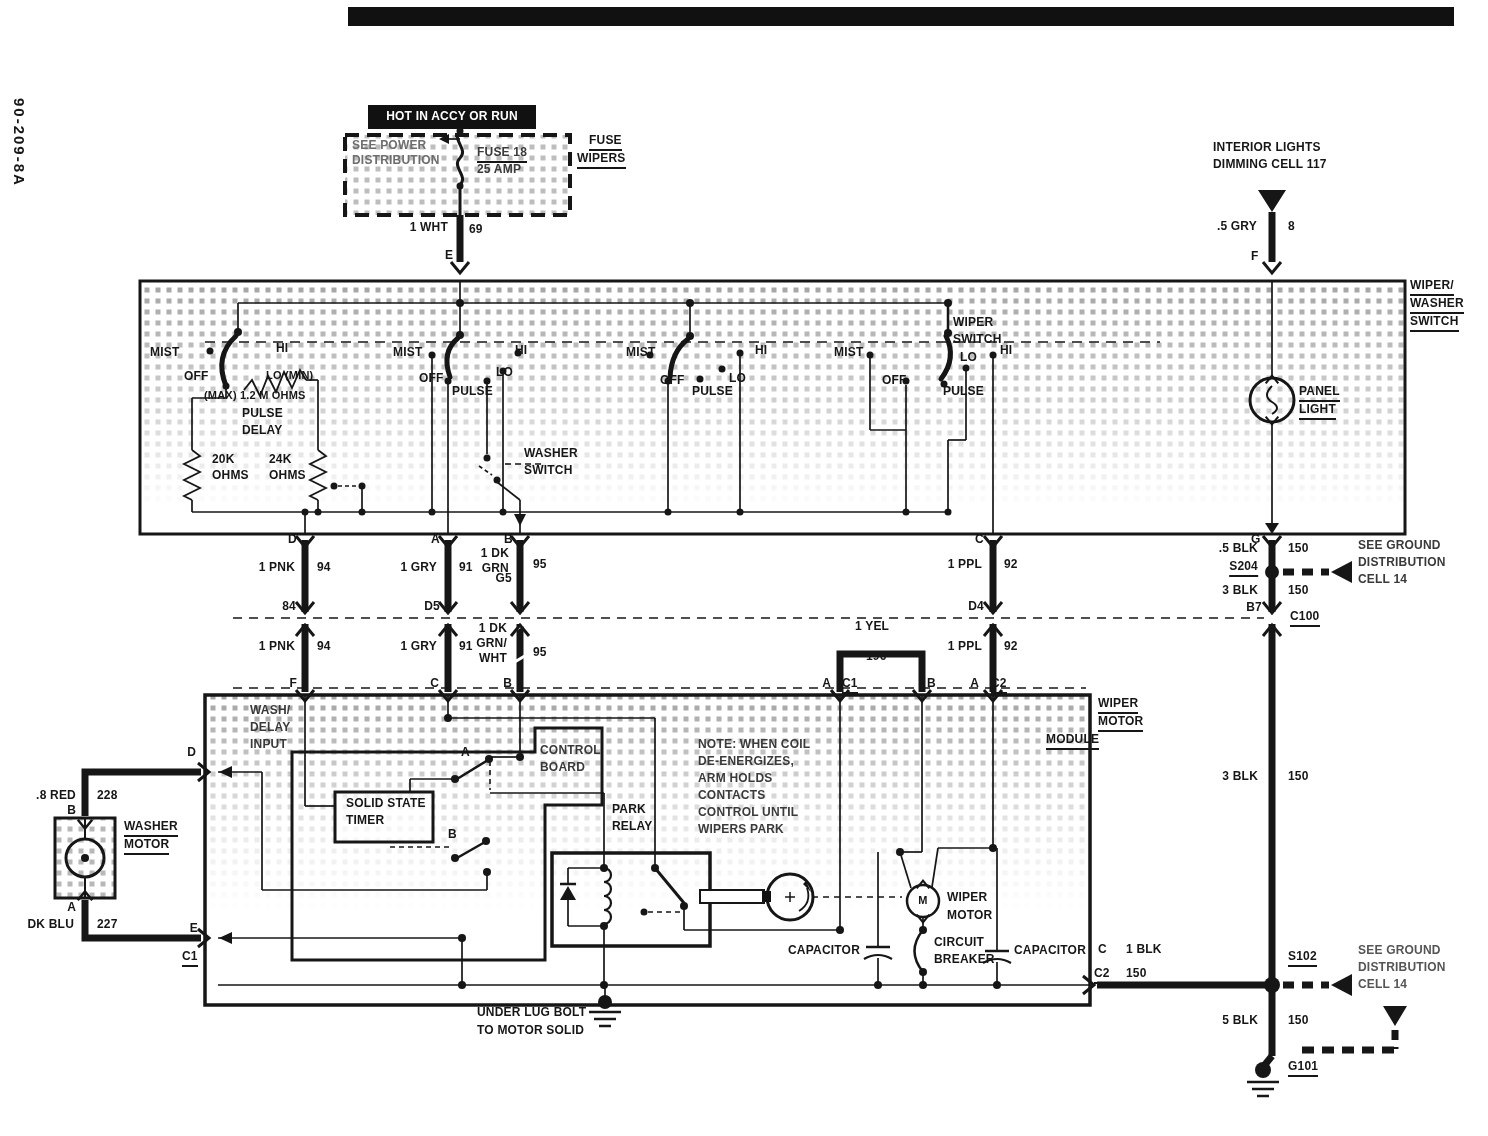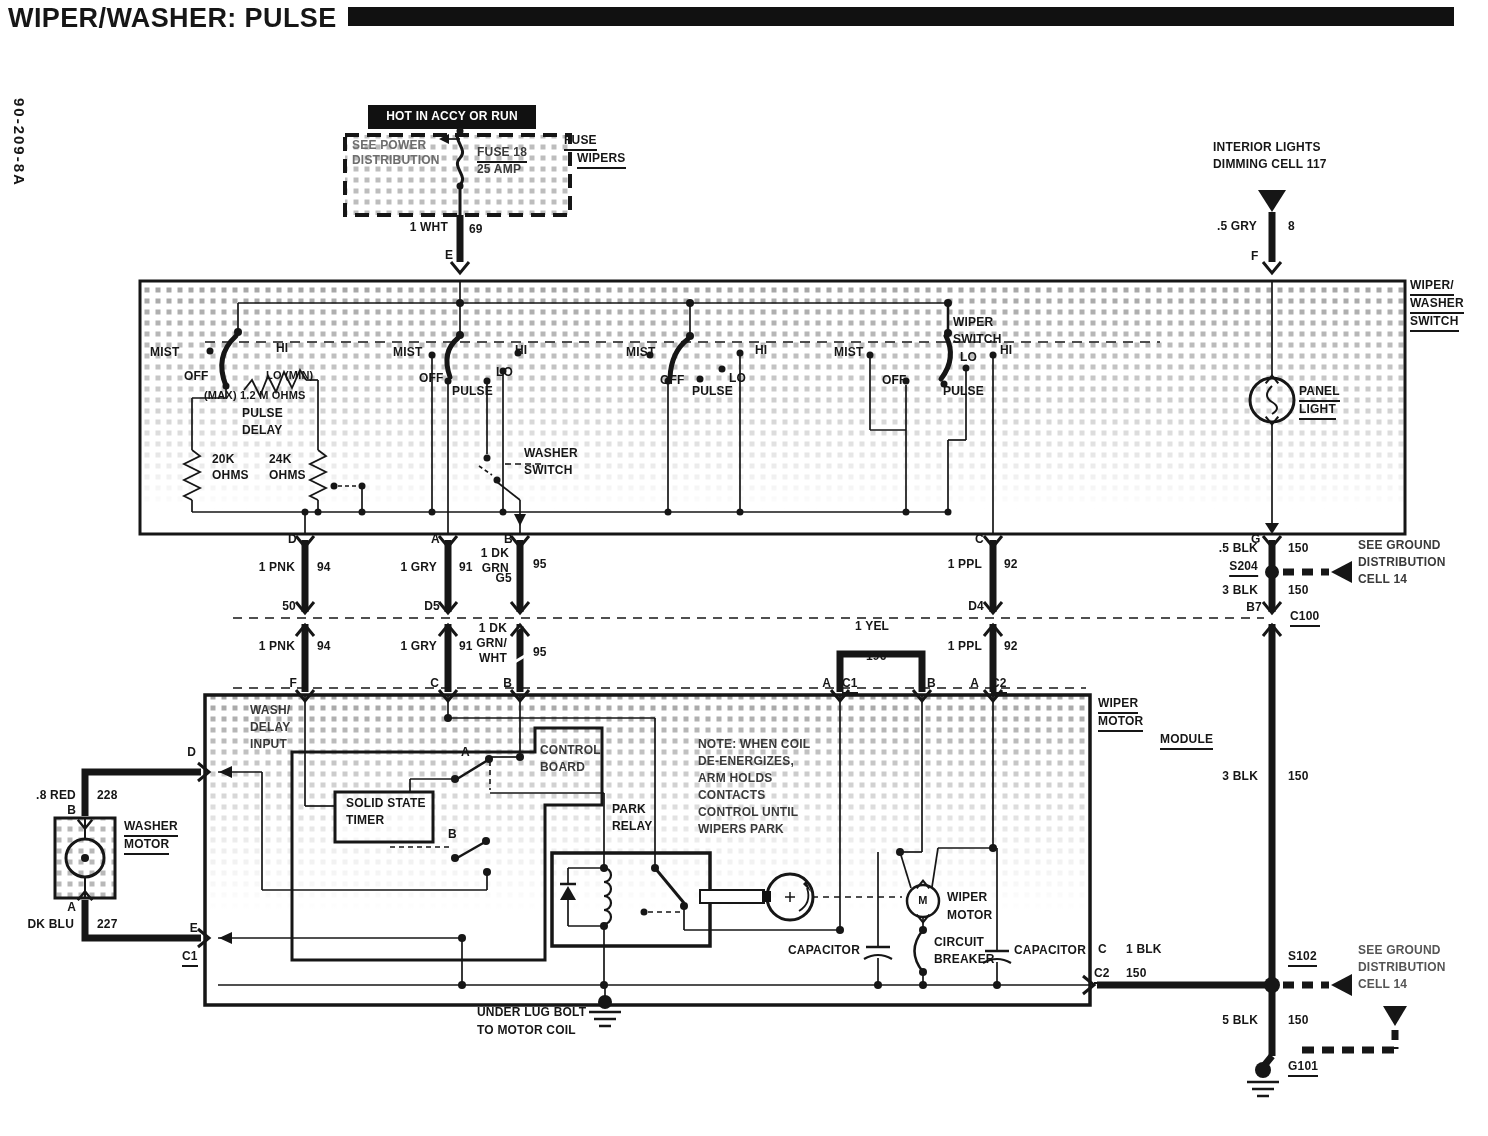--- a/index.html
+++ b/index.html
@@ -345,29 +345,28 @@
     <use href="#cv" transform="translate(1092,985) rotate(-90)"></use>
     <use href="#cv" transform="translate(85,827) scale(0.8)"></use>
         <use href="#cv" transform="translate(85,893) rotate(180) scale(0.8)"></use>
     <use href="#cv" transform="translate(923,882) rotate(180) scale(0.7)"></use>
         <use href="#cv" transform="translate(923,921) scale(0.7)"></use>
     <use href="#cv" transform="translate(1272,377) rotate(180) scale(0.7)"></use>
         <use href="#cv" transform="translate(1272,423) scale(0.7)"></use>
   </g>
 </svg>
 
-<div class="t" id="title" style="left:8px;top:3px">WIPER/WASHER: PULSE</div>
 <div class="t" id="doc" style="left:28px;top:98px">90-209-8A</div>
 
 <div class="t w c" style="left:452px;top:110px">HOT IN ACCY OR RUN</div>
 <div class="t g" style="left:352px;top:139px">SEE POWER</div>
 <div class="t g" style="left:352px;top:154px">DISTRIBUTION</div>
 <div class="t u d" style="left:477px;top:146px">FUSE 18</div>
 <div class="t d" style="left:477px;top:163px">25 AMP</div>
-<div class="t u" style="left:564px;top:134px">FUSE</div>
+<div class="t u" style="left:589px;top:134px">FUSE</div>
 <div class="t u" style="left:577px;top:152px">WIPERS</div>
 <div class="t r" style="left:448px;top:221px">1 WHT</div>
 <div class="t" style="left:469px;top:223px">69</div>
 <div class="t" style="left:445px;top:249px">E</div>
 
 <div class="t" style="left:1213px;top:141px">INTERIOR LIGHTS</div>
 <div class="t" style="left:1213px;top:158px">DIMMING CELL 117</div>
 <div class="t r" style="left:1257px;top:220px">.5 GRY</div>
 <div class="t" style="left:1288px;top:220px">8</div>
 <div class="t" style="left:1251px;top:250px">F</div>
@@ -413,21 +412,21 @@
 <div class="t" style="left:953px;top:333px">SWITCH</div>
 
 <div class="t" style="left:288px;top:533px">D</div>
 <div class="t" style="left:431px;top:533px">A</div>
 <div class="t" style="left:504px;top:533px">B</div>
 <div class="t" style="left:975px;top:533px">C</div>
 <div class="t" style="left:1251px;top:533px">G</div>
 
 <div class="t r" style="left:295px;top:561px">1 PNK</div>
 <div class="t" style="left:317px;top:561px">94</div>
-<div class="t r" style="left:296px;top:600px">50</div>
+<div class="t r" style="left:296px;top:600px">84</div>
 <div class="t r" style="left:295px;top:640px">1 PNK</div>
 <div class="t" style="left:317px;top:640px">94</div>
 <div class="t r" style="left:297px;top:677px">F</div>
 
 <div class="t r" style="left:437px;top:561px">1 GRY</div>
 <div class="t" style="left:459px;top:561px">91</div>
 <div class="t r" style="left:440px;top:600px">D5</div>
 <div class="t r" style="left:437px;top:640px">1 GRY</div>
 <div class="t" style="left:459px;top:640px">91</div>
 <div class="t r" style="left:439px;top:677px">C</div>
@@ -487,21 +486,21 @@
 <div class="t u" style="left:124px;top:838px">MOTOR</div>
 <div class="t r" style="left:76px;top:901px">A</div>
 <div class="t r" style="left:74px;top:918px">DK BLU</div>
 <div class="t" style="left:97px;top:918px">227</div>
 <div class="t r" style="left:196px;top:746px">D</div>
 <div class="t r" style="left:198px;top:922px">E</div>
 <div class="t u" style="left:182px;top:950px">C1</div>
 
 <div class="t u" style="left:1098px;top:697px">WIPER</div>
 <div class="t u" style="left:1098px;top:715px">MOTOR</div>
-<div class="t u" style="left:1160px;top:733px">MODULE</div>
+<div class="t u" style="left:1046px;top:733px">MODULE</div>
 <div class="t d" style="left:250px;top:704px">WASH/</div>
 <div class="t d" style="left:250px;top:721px">DELAY</div>
 <div class="t d" style="left:250px;top:738px">INPUT</div>
 <div class="t" style="left:346px;top:797px">SOLID STATE</div>
 <div class="t" style="left:346px;top:814px">TIMER</div>
 <div class="t d" style="left:540px;top:744px">CONTROL</div>
 <div class="t d" style="left:540px;top:761px">BOARD</div>
 <div class="t" style="left:461px;top:746px">A</div>
 <div class="t" style="left:448px;top:828px">B</div>
 <div class="t" style="left:612px;top:803px">PARK</div>
@@ -513,15 +512,15 @@
 <div class="t d" style="left:698px;top:806px">CONTROL UNTIL</div>
 <div class="t d" style="left:698px;top:823px">WIPERS PARK</div>
 <div class="t" style="left:947px;top:891px">WIPER</div>
 <div class="t" style="left:947px;top:909px">MOTOR</div>
 <div class="t c" style="left:923px;top:894px;font-size:11px">M</div>
 <div class="t" style="left:934px;top:936px">CIRCUIT</div>
 <div class="t" style="left:934px;top:953px">BREAKER</div>
 <div class="t r" style="left:860px;top:944px">CAPACITOR</div>
 <div class="t" style="left:1014px;top:944px">CAPACITOR</div>
 <div class="t" style="left:477px;top:1006px">UNDER LUG BOLT</div>
-<div class="t" style="left:477px;top:1024px">TO MOTOR COIL</div>
+<div class="t" style="left:477px;top:1024px">TO MOTOR SOLID</div>
 
 </div>
 
 </body></html>

